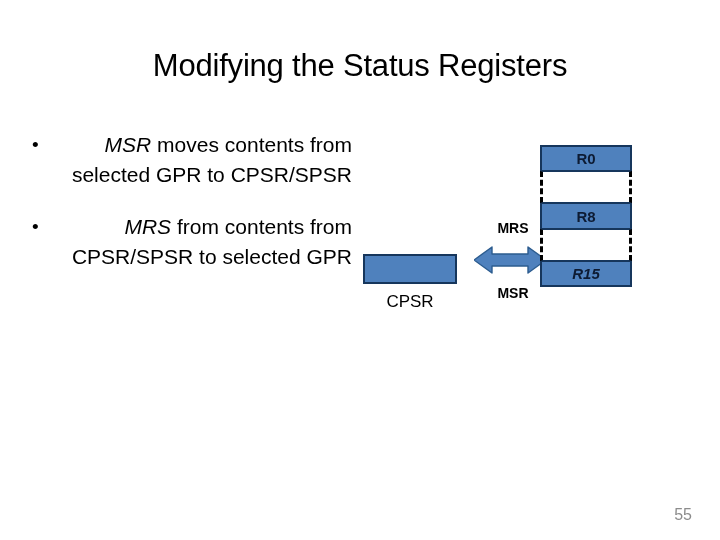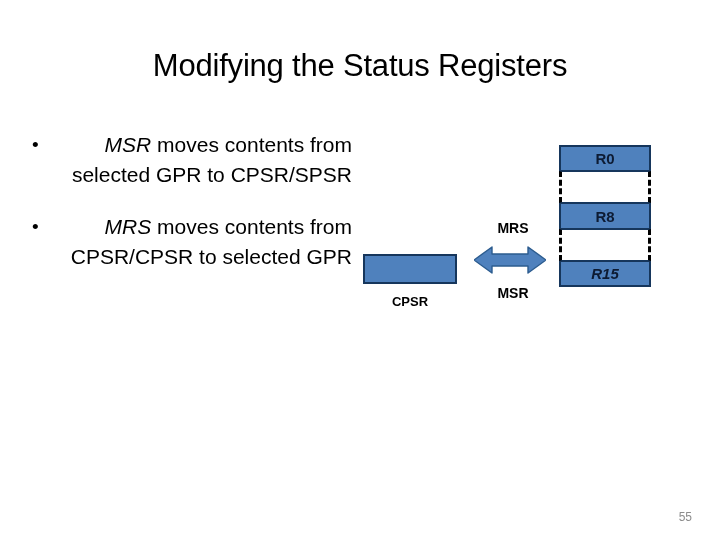--- a/index.html
+++ b/index.html
@@ -70,22 +70,22 @@
     height: 30px;
     background: #4F81BD;
     border: 2px solid #16365C;
     box-sizing: border-box;
   }
   #cpsr-label {
     width: 98px;
     margin-left: -2px;
     margin-top: 9px;
     text-align: center;
-    font-size: 13px;
-    font-weight: bold;
+    font-size: 17px;
+    font-weight: normal;
     line-height: 17px;
   }
 
   
   #arrow-group {
     position: absolute;
     left: 470px;
     top: 220px;
     width: 80px;
   }
@@ -101,21 +101,21 @@
   #double-arrow {
     width: 72px;
     height: 34px;
     display: block;
     margin-left: 4px;
   }
 
   
   #register-file {
     position: absolute;
-    left: 559px;
+    left: 540px;
     top: 145px;
     width: 92px;
   }
   .reg-box {
     width: 92px;
     height: 26px;
     box-sizing: border-box;
     background: #4F81BD;
     border: 2px solid #16365C;
     border-bottom-width: 1px;
@@ -139,39 +139,39 @@
     border-right: 3px dashed #000000;
     border-top: 1px solid #16365C;
     border-bottom: 1px solid #16365C;
   }
 
   
   #page-number {
     position: absolute;
     right: 28px;
     bottom: 16px;
-    font-size: 12px;
+    font-size: 16px;
     color: #8C8C8C;
   }
 </style>
 </head>
 <body>
 
 <div id="slide-title">Modifying the Status Registers</div>
 
 <div id="bullet-list">
 
   <div class="bullet-item">
     <span class="bullet-marker">•</span>
     <span class="bullet-text"><span class="term">MSR</span><span> moves contents from selected GPR  to CPSR/SPSR</span></span>
   </div>
 
   <div class="bullet-item">
     <span class="bullet-marker">•</span>
-    <span class="bullet-text"><span class="term">MRS</span><span> moves contents from CPSR/CPSR  to selected GPR</span></span>
+    <span class="bullet-text"><span class="term">MRS</span><span> from contents from CPSR/SPSR  to selected GPR</span></span>
   </div>
 
 </div>
 
 <div id="cpsr-block">
   <div id="cpsr-box"></div>
   <div id="cpsr-label">
     <div>CPSR</div>
   </div>
 </div>

